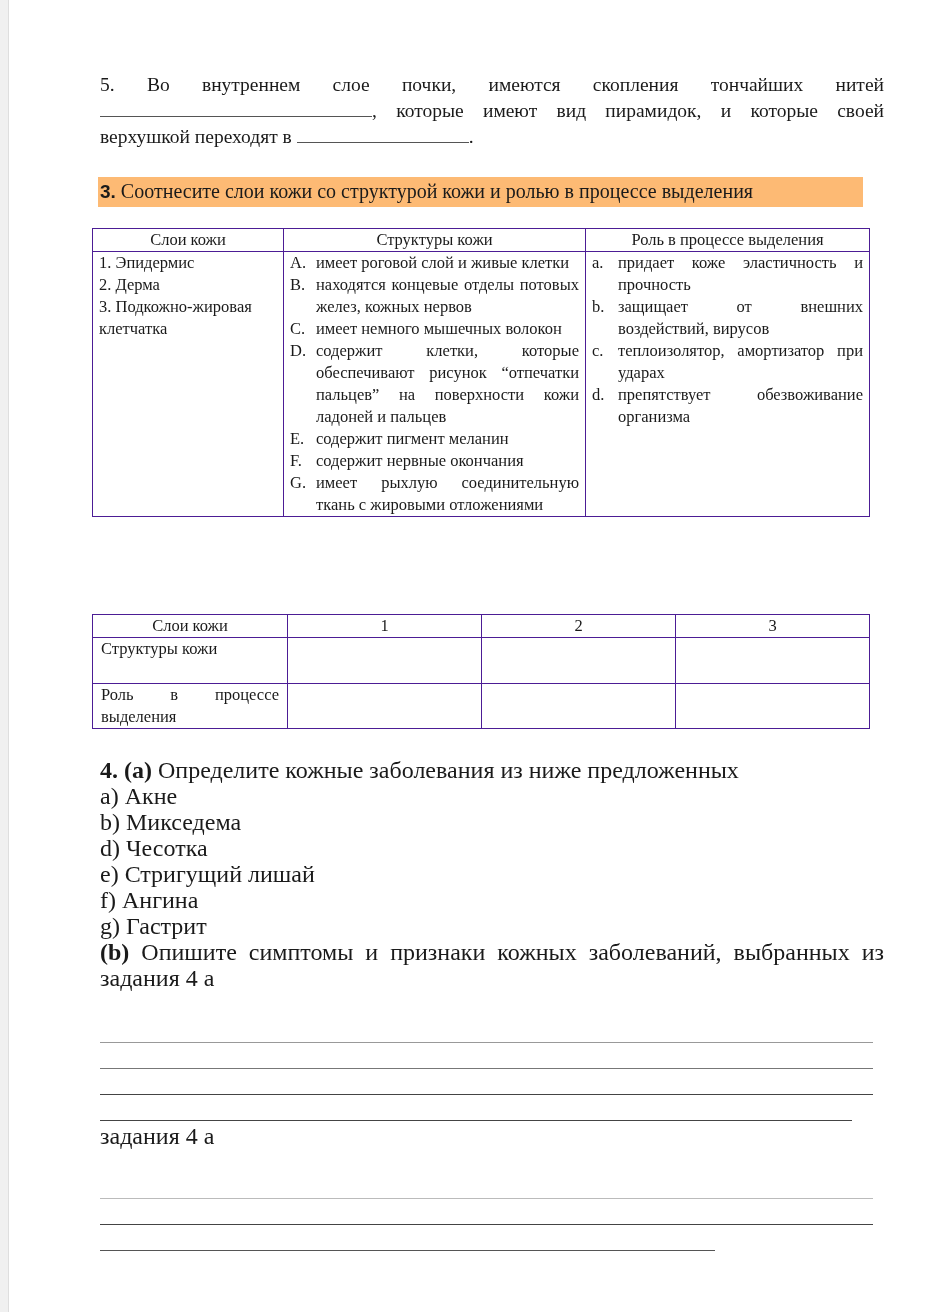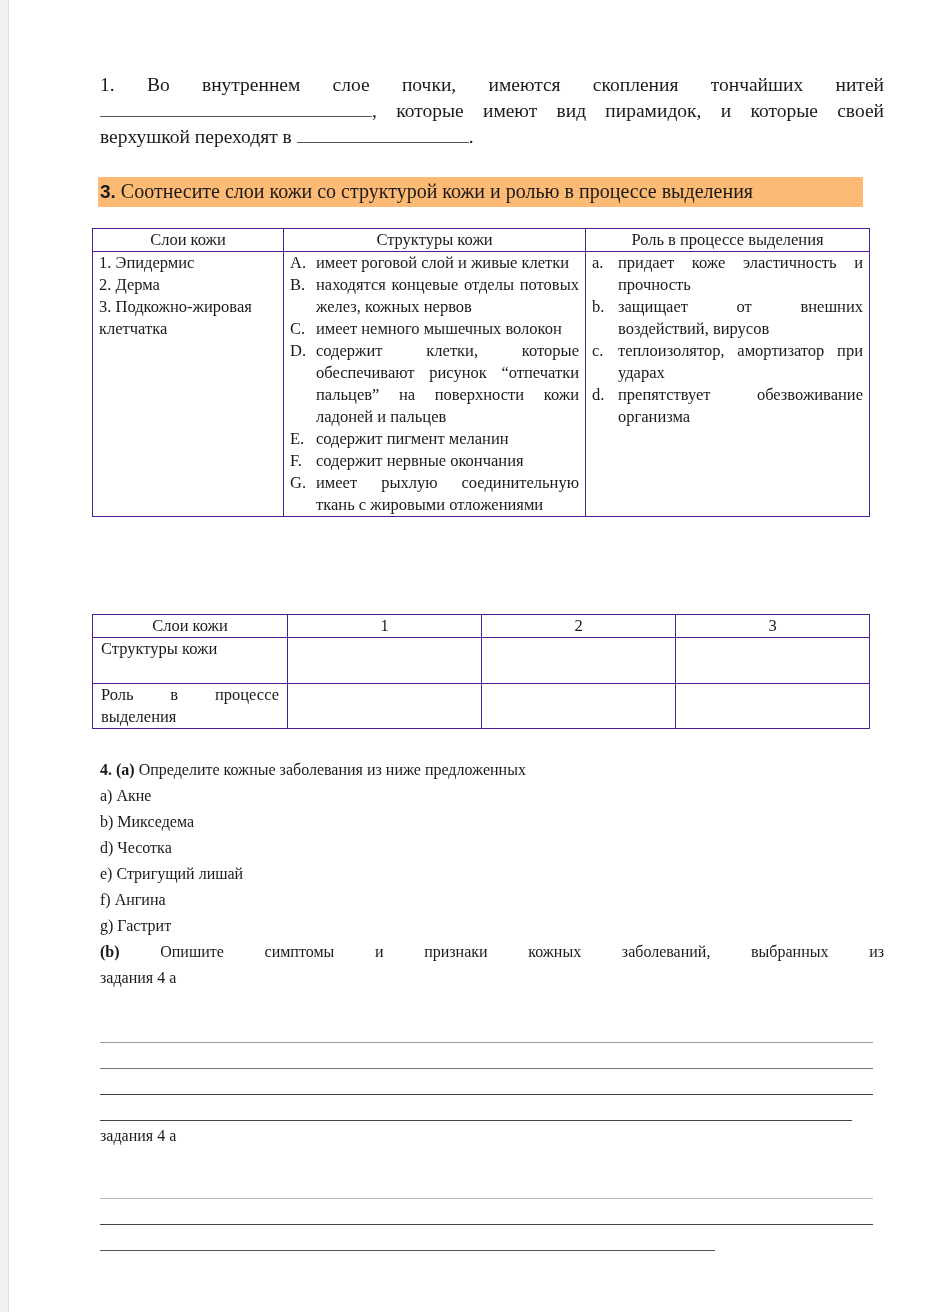--- a/index.html
+++ b/index.html
@@ -21,35 +21,35 @@
     .t1 th { text-align: center; height: 22px; }
     .t1 td { padding: 0 6px; margin-left: 32px; }
     .list-item { display: flex; text-align: justify; }
     .list-item .mk { width: 26px; flex: 0 0 26px; }
     .list-item .tx { flex: 1; text-align: justify; text-align-last: left; }
     .t2 { position: absolute; left: -8px; top: 614px; width: 778px; }
     .t2 td { padding: 0 8px; }
     .t2 .hdr td { text-align: center; height: 22px; }
     .t2 .row1 td { height: 45px; }
     .t2 .row2 td { height: 44px; }
-    .q4 { position: absolute; left: 0; top: 757px; width: 784px; font-size: 16px; line-height: 26px; }
+    .q4 { position: absolute; left: 0; top: 757px; width: 784px; font-size: 24px; line-height: 26px; }
     .q4 b { font-weight: bold; }
     .q4 .opt { display: block; }
     .q4 .just { display: block; text-align: justify; text-align-last: justify; }
     .rule { position: absolute; left: 0; height: 0; border-top: 1px solid #444; }
   </style>
 </head>
 <body>
 
 <div class="left-edge"></div>
 
 <div class="page">
 
   <div class="q5">
-    <span class="line">1. Во внутреннем слое почки, имеются скопления тончайших нитей</span>
+    <span class="line">5. Во внутреннем слое почки, имеются скопления тончайших нитей</span>
     <span class="line"><span class="blank" style="width:272px"></span><span>, которые имеют вид пирамидок, и которые своей</span></span>
     <span class="line last"><span>верхушкой переходят в</span> <span class="blank" style="width:172px"></span><span>.</span></span>
   </div>
 
   <div class="q3-head">
     <b>3.</b>
     <span>Соотнесите слои кожи со структурой кожи и ролью в процессе выделения</span>
   </div>
 
   <table class="t1">

